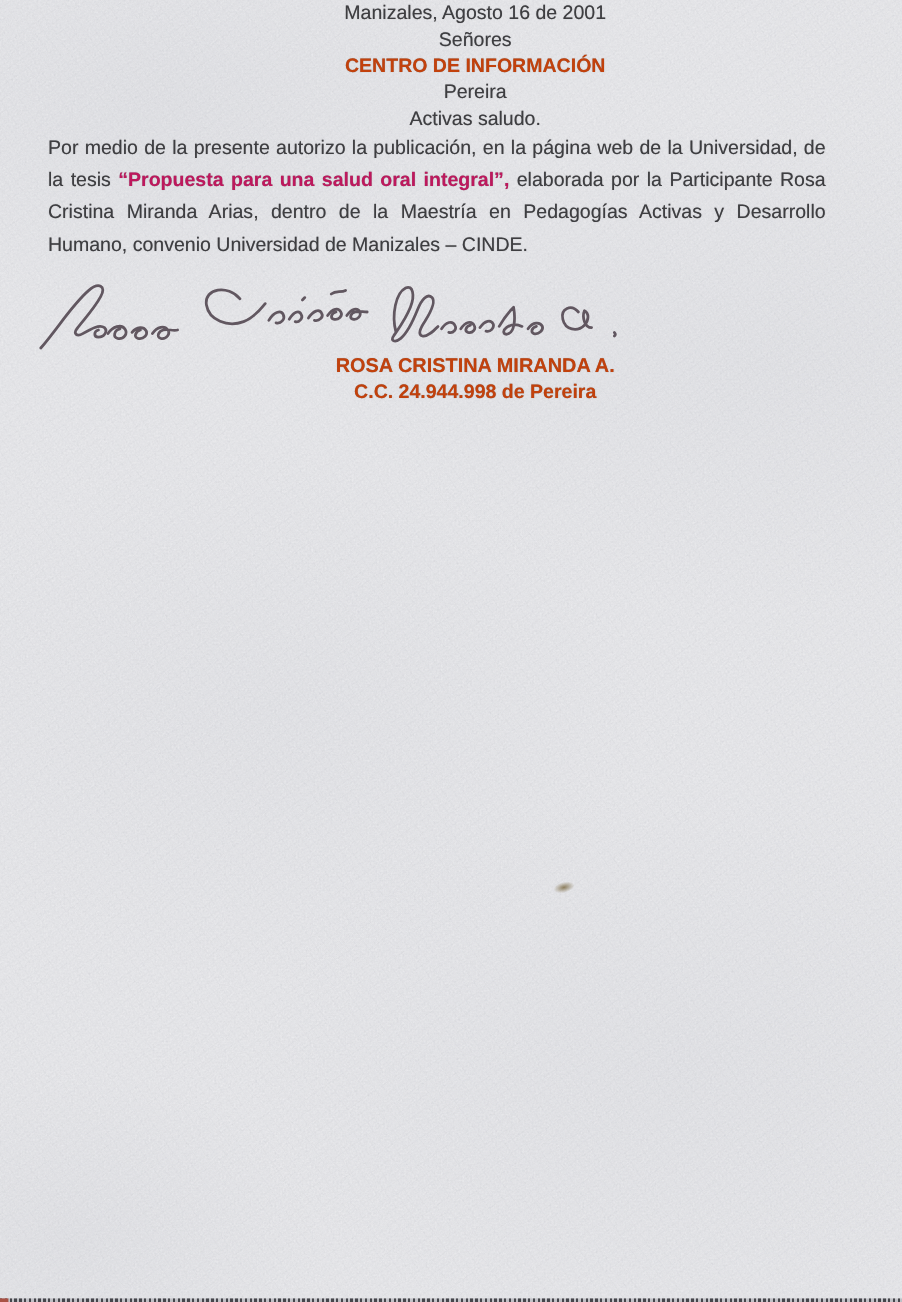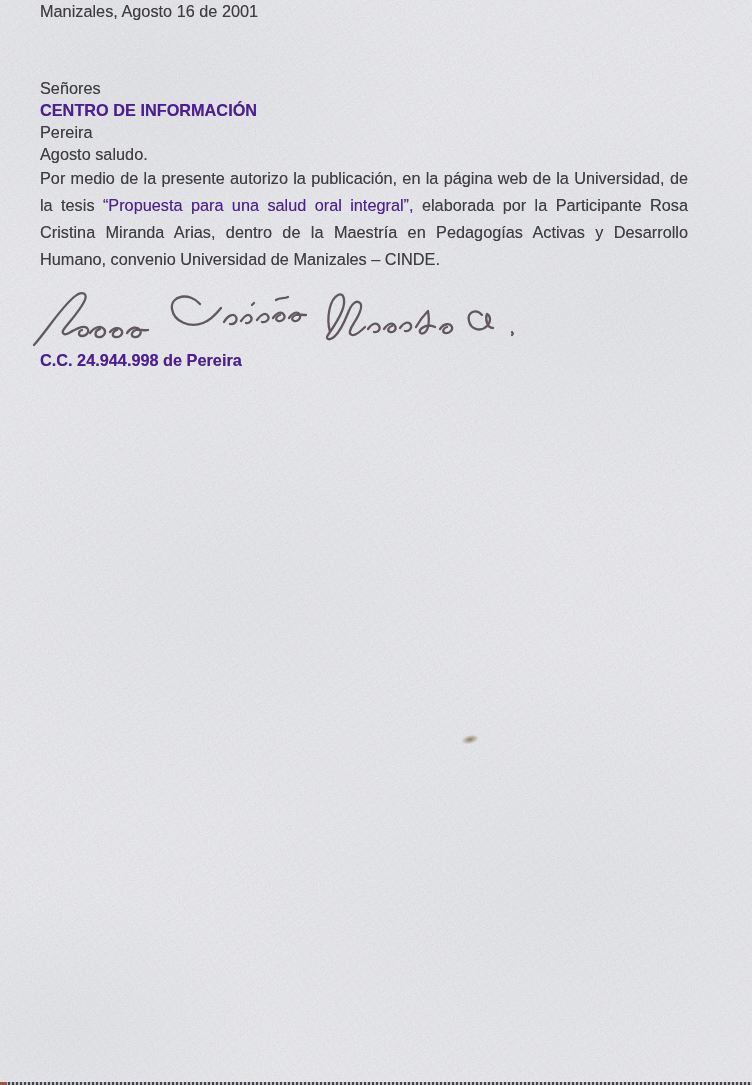--- a/index.html
+++ b/index.html
@@ -24,33 +24,34 @@
       radial-gradient(300px 200px at 8% 95%,  rgba(150,155,168,0.07), rgba(150,155,168,0) 70%),
       repeating-linear-gradient(55deg,  rgba(100,105,120,0.016) 0 1px, rgba(0,0,0,0) 1px 7px),
       repeating-linear-gradient(-35deg, rgba(100,105,120,0.016) 0 1px, rgba(0,0,0,0) 1px 9px);
   }
   .content{position:absolute;inset:0;padding-left:40px;}
   .content p{margin:0;}
   .line{
     font-size:16.3px;line-height:22px;
     text-shadow:0 0 0.6px rgba(62,62,66,0.55);
     white-space:pre-line;
+    text-align:center;
   }
-  .bold{font-weight:bold;color:#4c1d95;}
+  .bold{font-weight:bold;color:#c2410c;}
   .date{margin-top:222px;}
-  .recipient{margin-top:55px;}
+  .recipient{}
   .greeting{margin-top:28px;}
   .para{
     margin-top:31px;
     width:648px;
     font-size:16.3px;line-height:27px;
     text-align:justify;
     text-shadow:0 0 0.6px rgba(62,62,66,0.55);
   }
-  .para strong{font-weight:normal;color:#4c1d95;}
+  .para strong{font-weight:bold;color:#be185d;}
   .closing{margin-top:16px;}
   .sig-wrap{position:relative;margin-top:14px;height:62px;}
   .signature-svg{position:absolute;left:-10px;top:0;overflow:visible;}
   .signer-name{font-size:16.6px;}
   .stain{
     position:absolute;left:461px;top:735px;width:18px;height:9px;
     border-radius:50%;
     background:radial-gradient(ellipse at center, rgba(125,108,70,0.85), rgba(125,108,70,0) 70%);
     transform:rotate(-14deg);
   }
@@ -88,21 +89,21 @@
   <div class="content">
 
     <p class="line date">Manizales, Agosto 16 de 2001</p>
 
     <div class="recipient">
       <p class="line">Señores</p>
       <p class="line bold">CENTRO DE INFORMACIÓN</p>
       <p class="line">Pereira</p>
     </div>
 
-    <p class="line greeting">Agosto saludo.</p>
+    <p class="line greeting">Activas saludo.</p>
 
     <p class="para"><span>Por medio de la presente autorizo la publicación, en la página web de la Universidad, de la tesis </span><strong>“Propuesta para una salud oral integral”,</strong><span> elaborada por la Participante Rosa Cristina Miranda Arias, dentro de la Maestría en Pedagogías Activas y Desarrollo Humano, convenio Universidad de Manizales – CINDE.</span></p>
 
 
     <div class="sig-wrap">
       <svg class="signature-svg" width="500" height="64" viewBox="0 0 500 64" aria-label="Rosa Cristina Miranda A.">
         <g fill="none" stroke="#50444e" stroke-width="2.3" stroke-linecap="round" stroke-linejoin="round" opacity="0.88">
 
           <path d="M4,58 C18,42 30,22 44,10 C52,3 59,6 54,15 C48,26 40,34 34,42 C31,46 34,49 39,46 C46,42 53,38 57,41 C60,44 57,49 52,49 C48,49 48,44 52,43"></path>
           <path d="M60,46 C64,40 71,38 74,42 C77,46 73,51 68,50 C64,49 65,43 70,42 M80,45 C84,40 90,40 92,44 C93,47 90,51 85,50 C81,49 83,44 87,43 M97,46 C101,40 107,39 110,43 C112,46 109,51 104,50 C100,49 102,44 106,43 C110,42 114,44 118,43"></path>
@@ -115,20 +116,21 @@
           <path d="M300,45 C296,30 300,12 308,8 C314,5 316,14 312,24 C308,34 302,42 298,48 C295,52 299,54 304,50 C310,45 314,36 318,26 C321,18 326,12 330,16 C333,19 329,28 324,36 C320,42 318,47 322,48 C326,49 331,44 335,40"></path>
           <path d="M338,42 C342,36 347,35 349,39 C351,42 348,46 344,45 M354,42 C358,36 363,35 365,39 C367,42 364,46 360,45 C357,44 358,40 362,39 M370,41 C374,35 379,34 381,38 C382,41 379,45 375,44 M386,40 C390,33 394,28 398,24 C400,36 398,44 394,46 C390,48 388,44 392,41 C396,38 401,38 405,40"></path>
           <path d="M410,42 C414,36 420,36 422,40 C423,43 419,47 415,46 C412,45 413,41 417,40"></path>
 
           <path d="M452,28 C446,21 437,25 439,34 C441,43 451,45 457,39 C461,35 461,29 457,27 C455,32 457,41 463,41"></path>
           <path d="M482,45 C483,46 483,47 482,48"></path>
         </g>
       </svg>
     </div>
 
+    <p class="line bold signer-name">ROSA CRISTINA MIRANDA A.</p>
     <p class="line bold signer-id">C.C. 24.944.998 de Pereira</p>
 
   </div>
 
   <div class="stain"></div>
   <div class="bottom-edge"></div>
   <div class="bottom-edge-red"></div>
 
 </div>
 

